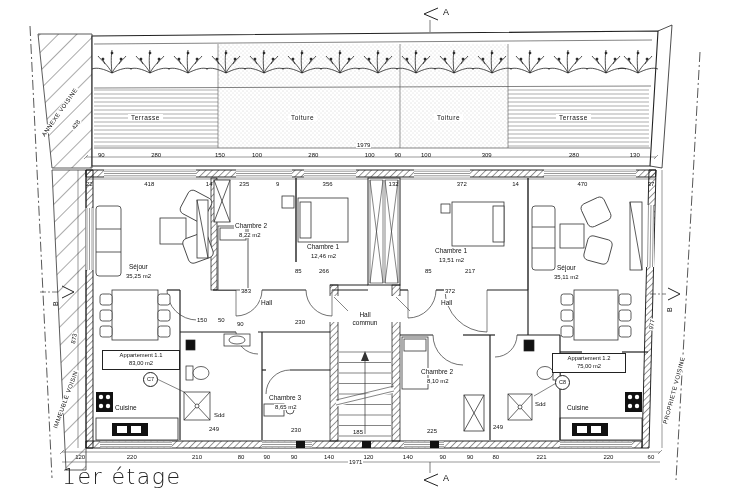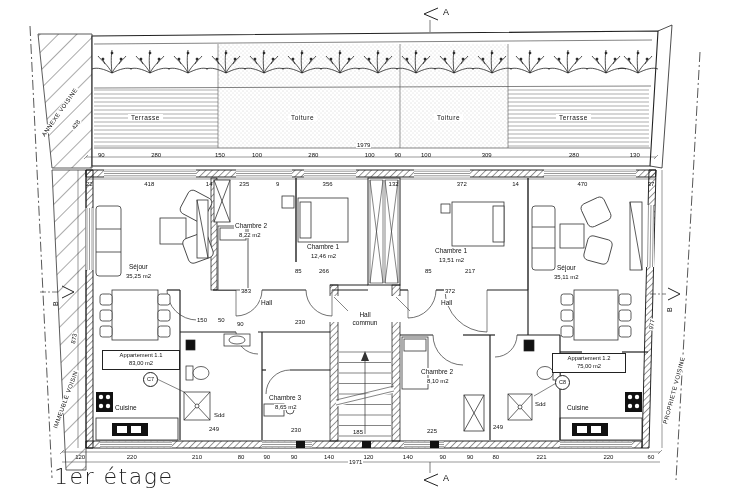--- a/index.html
+++ b/index.html
@@ -485,15 +485,15 @@
   <div>Appartement 1.2</div>
   <div>75,00 m2</div>
 </div>
 <div class="circle-marker" style="left:555px;top:375px">C8</div>
 
 <span class="t marker-letter" style="left:443px;top:7px">A</span>
 <span class="t marker-letter" style="left:443px;top:473px">A</span>
 <span class="t rot marker-letter" style="left:52px;top:306px;transform:rotate(-90deg);font-size:7px">B</span>
 <span class="t rot marker-letter" style="left:666px;top:312px;transform:rotate(-90deg);font-size:7px">B</span>
 
-<div class="title" style="left:54px;top:464px">1er étage</div>
+<div class="title" style="left:62px;top:464px">1er étage</div>
 
 </div>
 
 </body></html>

